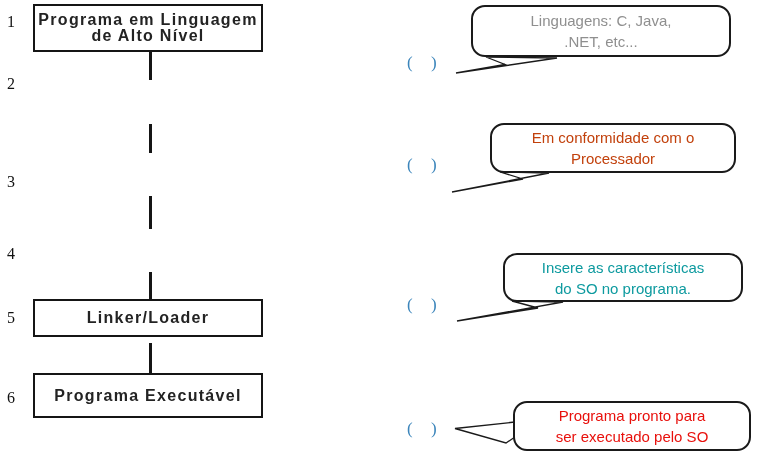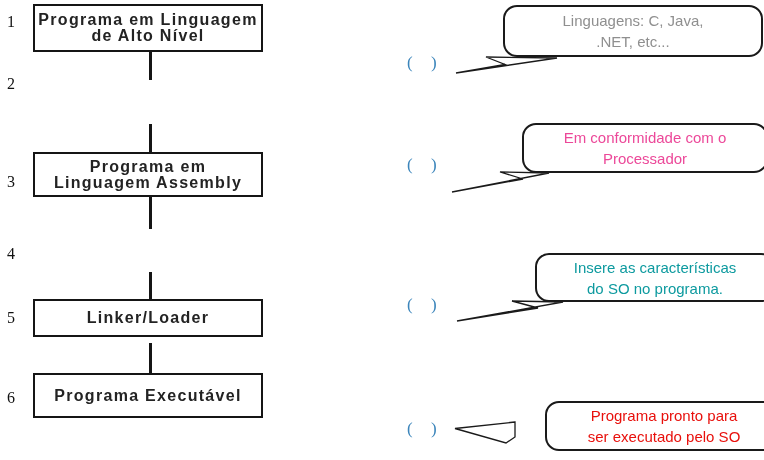--- a/index.html
+++ b/index.html
@@ -33,21 +33,21 @@
   .c3{top:196px;height:33px}
   .c4{top:272px;height:28px}
   .c5{top:343px;height:31px}
   
   .overlay{position:absolute;left:0;top:0;pointer-events:none;}
   
   .bubble{
     position:absolute;box-sizing:border-box;background:#fff;
     border:2px solid #1a1a1a;border-radius:14px;
     display:flex;align-items:center;justify-content:center;text-align:center;
-    font-size:15px;line-height:21px;white-space:pre-line;margin-left:32px;
+    font-size:15px;line-height:21px;white-space:pre-line;
   }
   .bub1{left:471px;top:5px;width:260px;height:52px}
   .bub2{left:490px;top:123px;width:246px;height:50px}
   .bub3{left:503px;top:253px;width:240px;height:49px}
   .bub4{left:513px;top:401px;width:238px;height:50px}
   
   .answer{
     position:absolute;left:407px;width:40px;text-align:left;
     font-family:"Liberation Serif","DejaVu Serif",serif;
     font-size:17px;line-height:18px;word-spacing:14px;
@@ -68,37 +68,35 @@
 
   <div class="step-num n1">1</div>
   <div class="step-num n2">2</div>
   <div class="step-num n3">3</div>
   <div class="step-num n4">4</div>
   <div class="step-num n5">5</div>
   <div class="step-num n6">6</div>
 
   <div class="fbox b1">Programa em Linguagem
 de Alto Nível</div>
-  <div class="fbox b3">Programa em
-Linguagem Assembly</div>
   <div class="fbox b5">Linker/Loader</div>
   <div class="fbox b6">Programa Executável</div>
 
   <div class="connector c1"></div>
   <div class="connector c2"></div>
   <div class="connector c3"></div>
   <div class="connector c4"></div>
   <div class="connector c5"></div>
 
   <div class="bubble bub1">
     <span style="color: rgb(143, 143, 143);">Linguagens: C, Java,
 .NET, etc...</span>
   </div>
   <div class="bubble bub2">
-    <span style="color: #ec4899;">Em conformidade com o
+    <span style="color: #c2410c;">Em conformidade com o
 Processador</span>
   </div>
   <div class="bubble bub4">
     <span style="color: rgb(232, 16, 12);">Programa pronto para
 ser executado pelo SO</span>
   </div>
   <div class="bubble bub3">
     <span style="color: rgb(13, 154, 159);">Insere as características
 do SO no programa.</span>
   </div>

